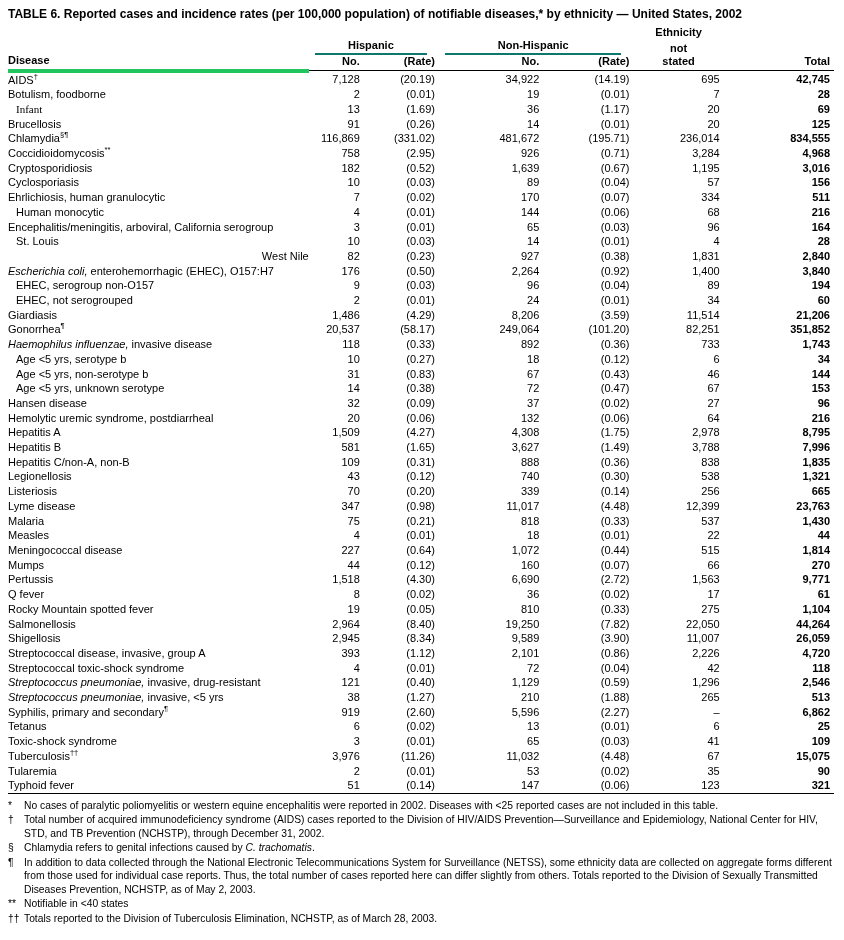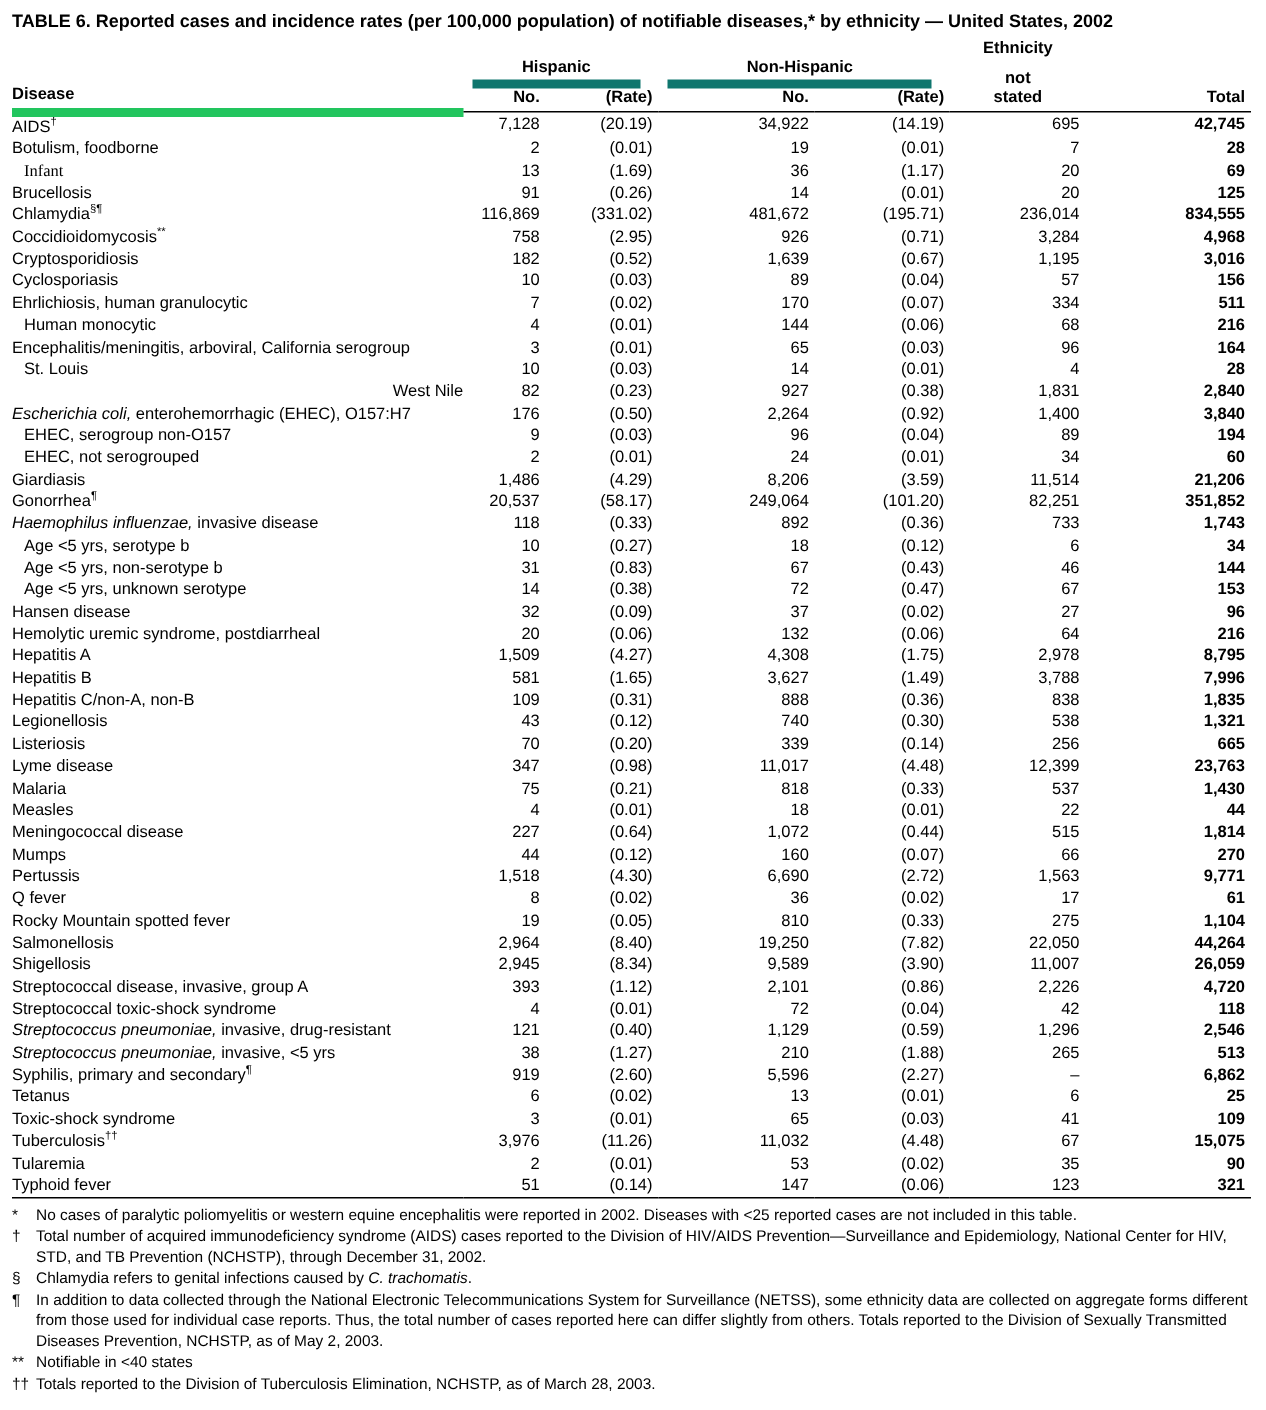--- a/index.html
+++ b/index.html
@@ -26,25 +26,25 @@
   col.c-hrate   { width: 75px; }
   col.c-nhno    { width: 104px; }
   col.c-nhrate  { width: 90px; }
   col.c-ens     { width: 90px; }
   col.c-total   { width: 110px; }
 
   thead th {
     font-weight: bold; font-size: 11px; padding: 0;
     vertical-align: bottom; line-height: 13px;
   }
-  th.disease-h { text-align: left; border-bottom: 6px solid #22c55e; padding-bottom: 2px; }
+  th.disease-h { text-align: left; border-bottom: 4px solid #22c55e; padding-bottom: 2px; }
   th.group-h { padding: 0 12px 0 6px; }
   th.group-h .group-label {
     display: block; text-align: center;
-    border-bottom: 6px solid #0f766e; padding-bottom: 1px;
+    border-bottom: 2px solid #0f766e; padding-bottom: 1px;
   }
   tr.subhead th { border-bottom: 1px solid #000; padding-bottom: 2px; }
   th.num-h { text-align: right; padding-right: 4px; margin-top: 48px; }
   th.eth-h { text-align: center; }
   th.spacer { border: none; }
 
   tbody td { padding: 0; line-height: 14.7px; white-space: nowrap; }
   td.disease { text-align: left; overflow: hidden; }
   td.num { text-align: right; padding-right: 4px; }
   td.total { font-weight: bold; }

